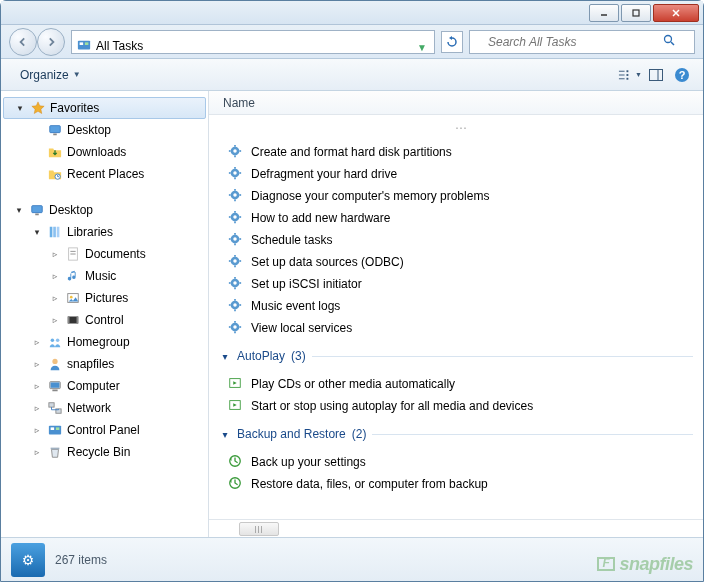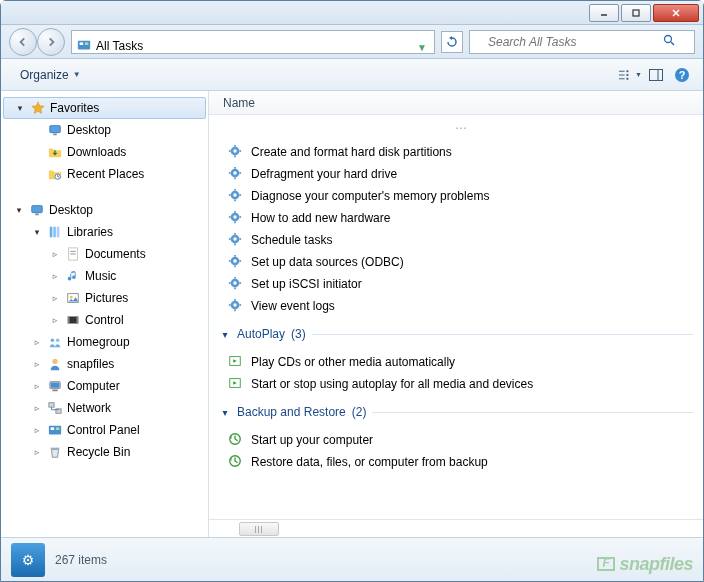--- a/index.html
+++ b/index.html
@@ -449,21 +449,36 @@
                 <circle cx="8" cy="8" r="5" fill="#5a9ad0"></circle>
                 <circle cx="8" cy="8" r="2" fill="#fff"></circle>
                 <g stroke="#5a9ad0" stroke-width="2">
                   <line x1="8" y1="1" x2="8" y2="3"></line>
                   <line x1="8" y1="13" x2="8" y2="15"></line>
                   <line x1="1" y1="8" x2="3" y2="8"></line>
                   <line x1="13" y1="8" x2="15" y2="8"></line>
                 </g>
               </svg>
             </span>
-            <span>View event logs</span>
+            <span>Music event logs</span>
+          </div>
+          <div class="item">
+            <span class="ic">
+              <svg width="14" height="14" viewBox="0 0 16 16">
+                <circle cx="8" cy="8" r="5" fill="#5a9ad0"></circle>
+                <circle cx="8" cy="8" r="2" fill="#fff"></circle>
+                <g stroke="#5a9ad0" stroke-width="2">
+                  <line x1="8" y1="1" x2="8" y2="3"></line>
+                  <line x1="8" y1="13" x2="8" y2="15"></line>
+                  <line x1="1" y1="8" x2="3" y2="8"></line>
+                  <line x1="13" y1="8" x2="15" y2="8"></line>
+                </g>
+              </svg>
+            </span>
+            <span>View local services</span>
           </div>
           <div class="group">
             <span class="gtw">▾</span>
             <span class="gname">AutoPlay</span> 
             <span class="gcount">(3)</span>
             <span class="gline"></span>
           </div>
           <div class="item">
             <span class="ic">
               <svg width="14" height="14" viewBox="0 0 16 16">
@@ -489,21 +504,21 @@
             <span class="gline"></span>
           </div>
           <div class="item">
             <span class="ic">
               <svg width="14" height="14" viewBox="0 0 16 16">
                 <circle cx="8" cy="8" r="6" fill="none" stroke="#3a9a3a" stroke-width="1.5"></circle>
                 <path d="M8 4v4l3 2" stroke="#3a9a3a" fill="none" stroke-width="1.5"></path>
                 <path d="M4 4l-2 2 2 2" fill="#3a9a3a"></path>
               </svg>
             </span>
-            <span>Start up your computer</span>
+            <span>Back up your settings</span>
           </div>
           <div class="item">
             <span class="ic">
               <svg width="14" height="14" viewBox="0 0 16 16">
                 <circle cx="8" cy="8" r="6" fill="none" stroke="#3a9a3a" stroke-width="1.5"></circle>
                 <path d="M8 4v4l3 2" stroke="#3a9a3a" fill="none" stroke-width="1.5"></path>
                 <path d="M4 4l-2 2 2 2" fill="#3a9a3a"></path>
               </svg>
             </span>
             <span>Restore data, files, or computer from backup</span>

